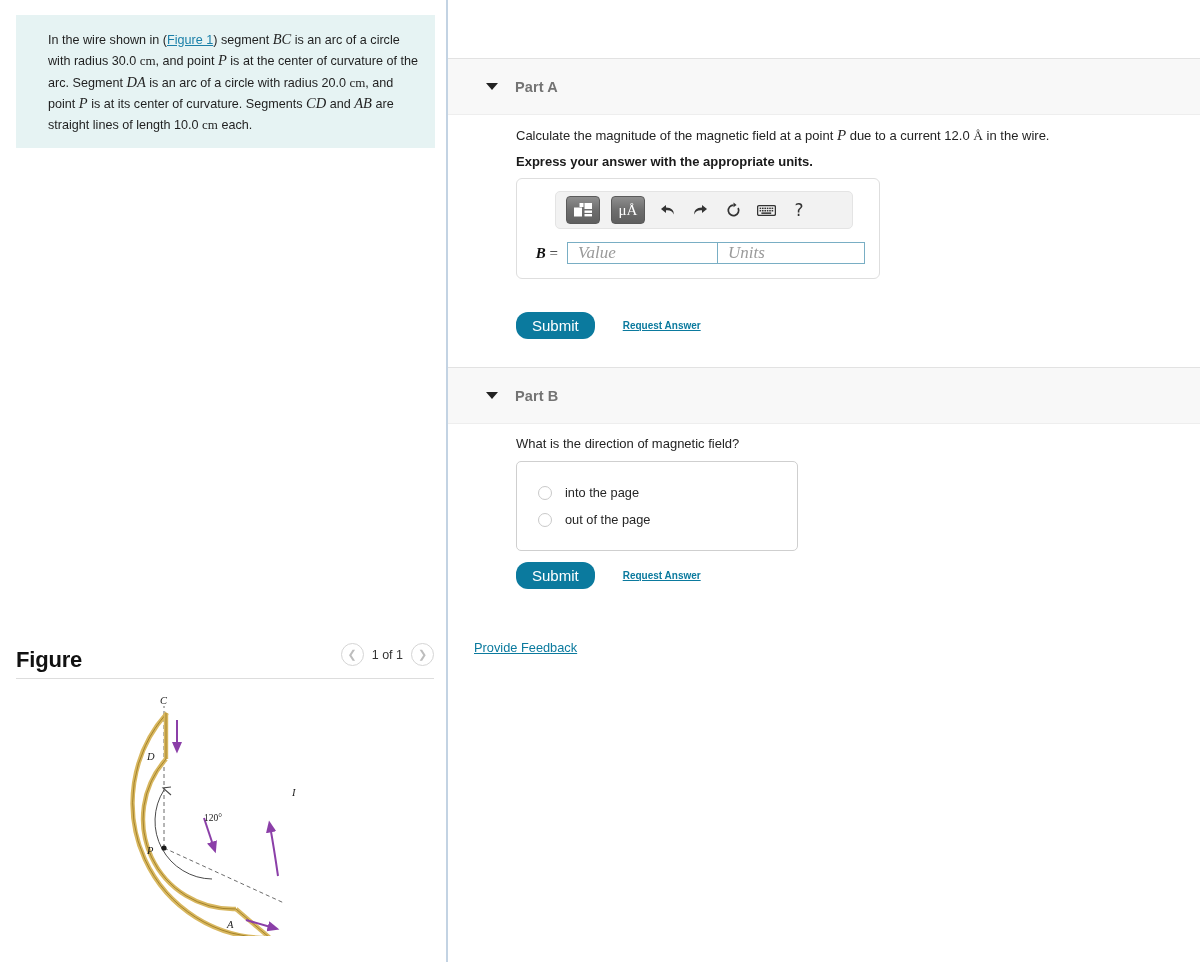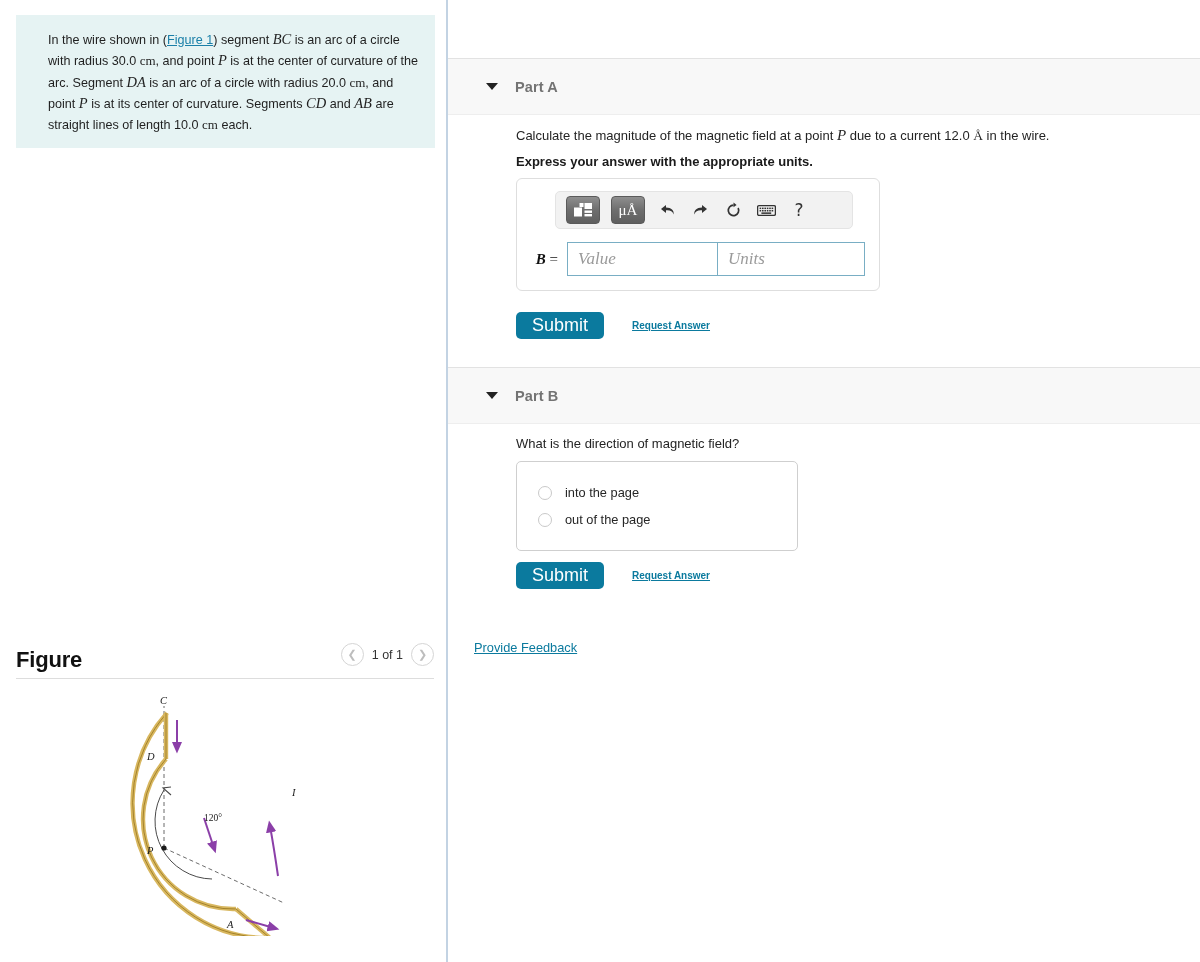--- a/index.html
+++ b/index.html
@@ -169,21 +169,21 @@
     display: flex; align-items: center;
     margin-top: 13px;
   }
   .ans-label {
     width: 40px; text-align: right; padding-right: 9px;
     font-family: "Liberation Serif", serif;
     font-size: 15px; color: #111;
   }
   .ans-label i { font-style: italic; font-weight: bold; }
   .ans-input {
-    height: 34px;
+    height: 22px;
     border: 1px solid #79aec4;
     background: #fff;
     font-family: "Liberation Serif", serif;
     font-style: italic;
     font-size: 17px;
     color: #000000;
     padding: 0 10px;
     outline: none;
   }
   .ans-input::placeholder { color: #9a9a9a; opacity: 1; }
@@ -211,25 +211,25 @@
   }
   .choice-label { font-size: 12.8px; color: #262626; }
 
   
   .btn-row { margin-left: 68px; display: flex; align-items: center; }
   .submit-btn {
     background: #0b7a9e;
     color: #ffffff;
     border: none;
     font-family: "Liberation Sans", sans-serif;
-    font-size: 18px;
+    font-size: 15px;
     padding: 0 16px;
     height: 27px;
     cursor: pointer;
-    border-radius: 5px;
+    border-radius: 12px;
   }
   .req-link {
     margin-left: 28px;
     color: #0b7a9e;
     font-size: 10px;
     font-weight: bold;
     text-decoration: underline;
     cursor: pointer;
   }
   .feedback-link {

